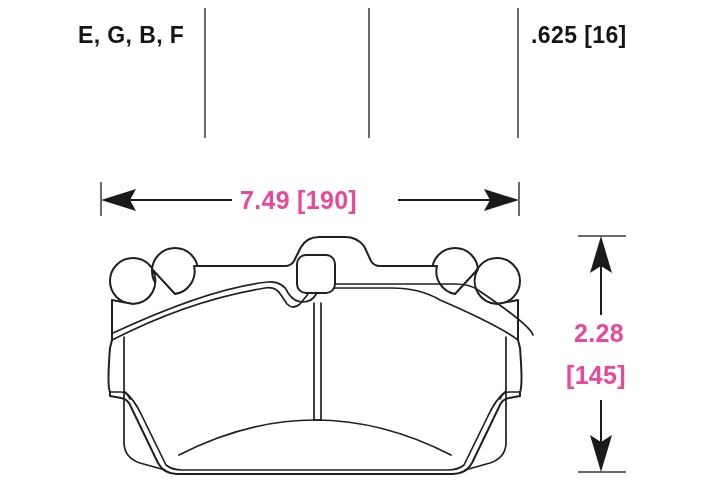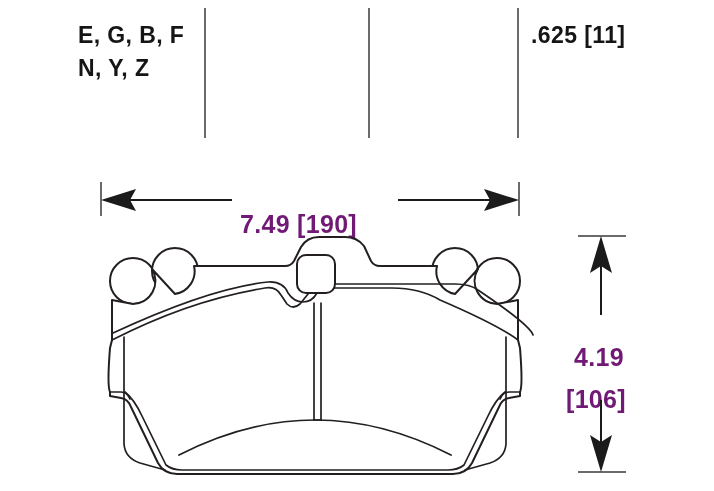--- a/index.html
+++ b/index.html
@@ -35,24 +35,23 @@
     background: #6a6a6a;
   }
 
   
   .dim-text {
     position: absolute;
     font-family: "Liberation Sans", sans-serif;
     font-weight: bold;
     font-size: 25px;
     line-height: 30px;
-    color: #701a75;
+    color: #ec4899;
     letter-spacing: 0.3px;
     white-space: nowrap;
-    margin-top: 24px;
   }
 
   
   svg.layer {
     position: absolute;
     left: 0;
     top: 0;
     width: 714px;
     height: 491px;
     overflow: visible;
@@ -88,37 +87,36 @@
     fill: #1b1b1b;
   }
 </style>
 </head>
 <body>
 
 <div id="sheet">
 
   <div class="hdr-text" style="left:78px; top:20px;">E, G, B, F</div>
 
-  <div class="hdr-text" style="left:78px; top:53px;">N, Y, Z</div>
 
   <div class="hdr-divider" style="left:204px; top:8px; height:130px;"></div>
 
 
 
   <div class="hdr-divider" style="left:368px; top:8px; height:130px;"></div>
 
   <div class="hdr-divider" style="left:517px; top:8px; height:130px;"></div>
 
-  <div class="hdr-text" style="left:531px; top:20px;">.625 [11]</div>
+  <div class="hdr-text" style="left:531px; top:20px;">.625 [16]</div>
 
   <div class="dim-text" style="left:240px; top:185px;">7.49 [190]</div>
 
-  <div class="dim-text" style="left:574px; top:318px;">4.19</div>
-
-  <div class="dim-text" style="left:566px; top:360px;">[106]</div>
+  <div class="dim-text" style="left:574px; top:318px;">2.28</div>
+
+  <div class="dim-text" style="left:566px; top:360px;">[145]</div>
 
   <svg class="layer" viewBox="0 0 714 491">
 
     <line class="ext-line" x1="101" y1="182" x2="101" y2="216"></line>
     <line class="ext-line" x1="519" y1="182" x2="519" y2="216"></line>
 
     <line class="dim-line" x1="112" y1="200" x2="232" y2="200"></line>
     <line class="dim-line" x1="398" y1="200" x2="508" y2="200"></line>
 
     <polygon class="arrow-head" points="101,200 136,189 130,200 136,211"></polygon>

